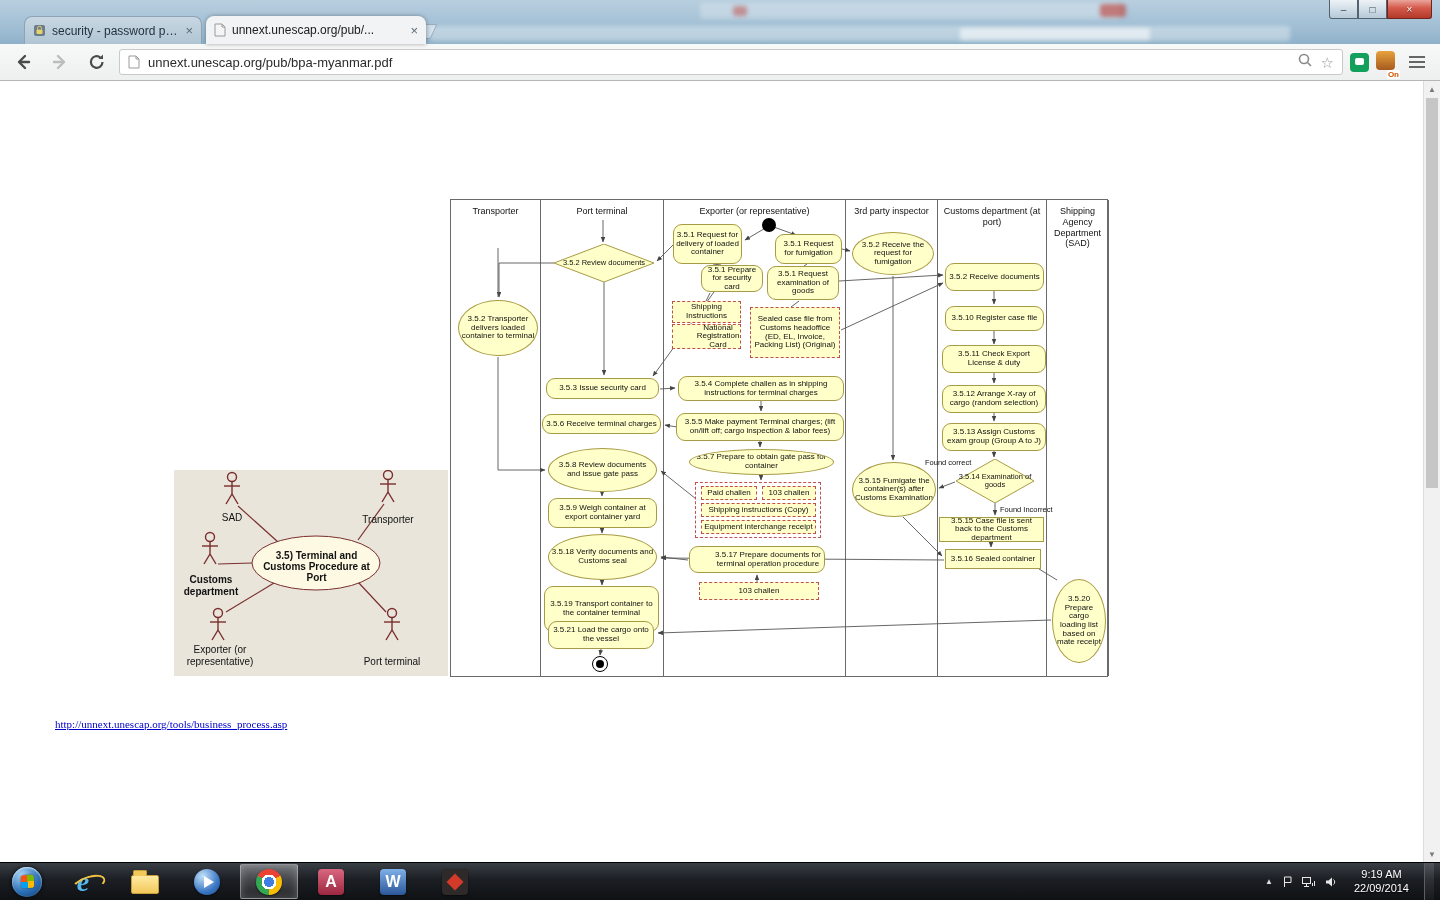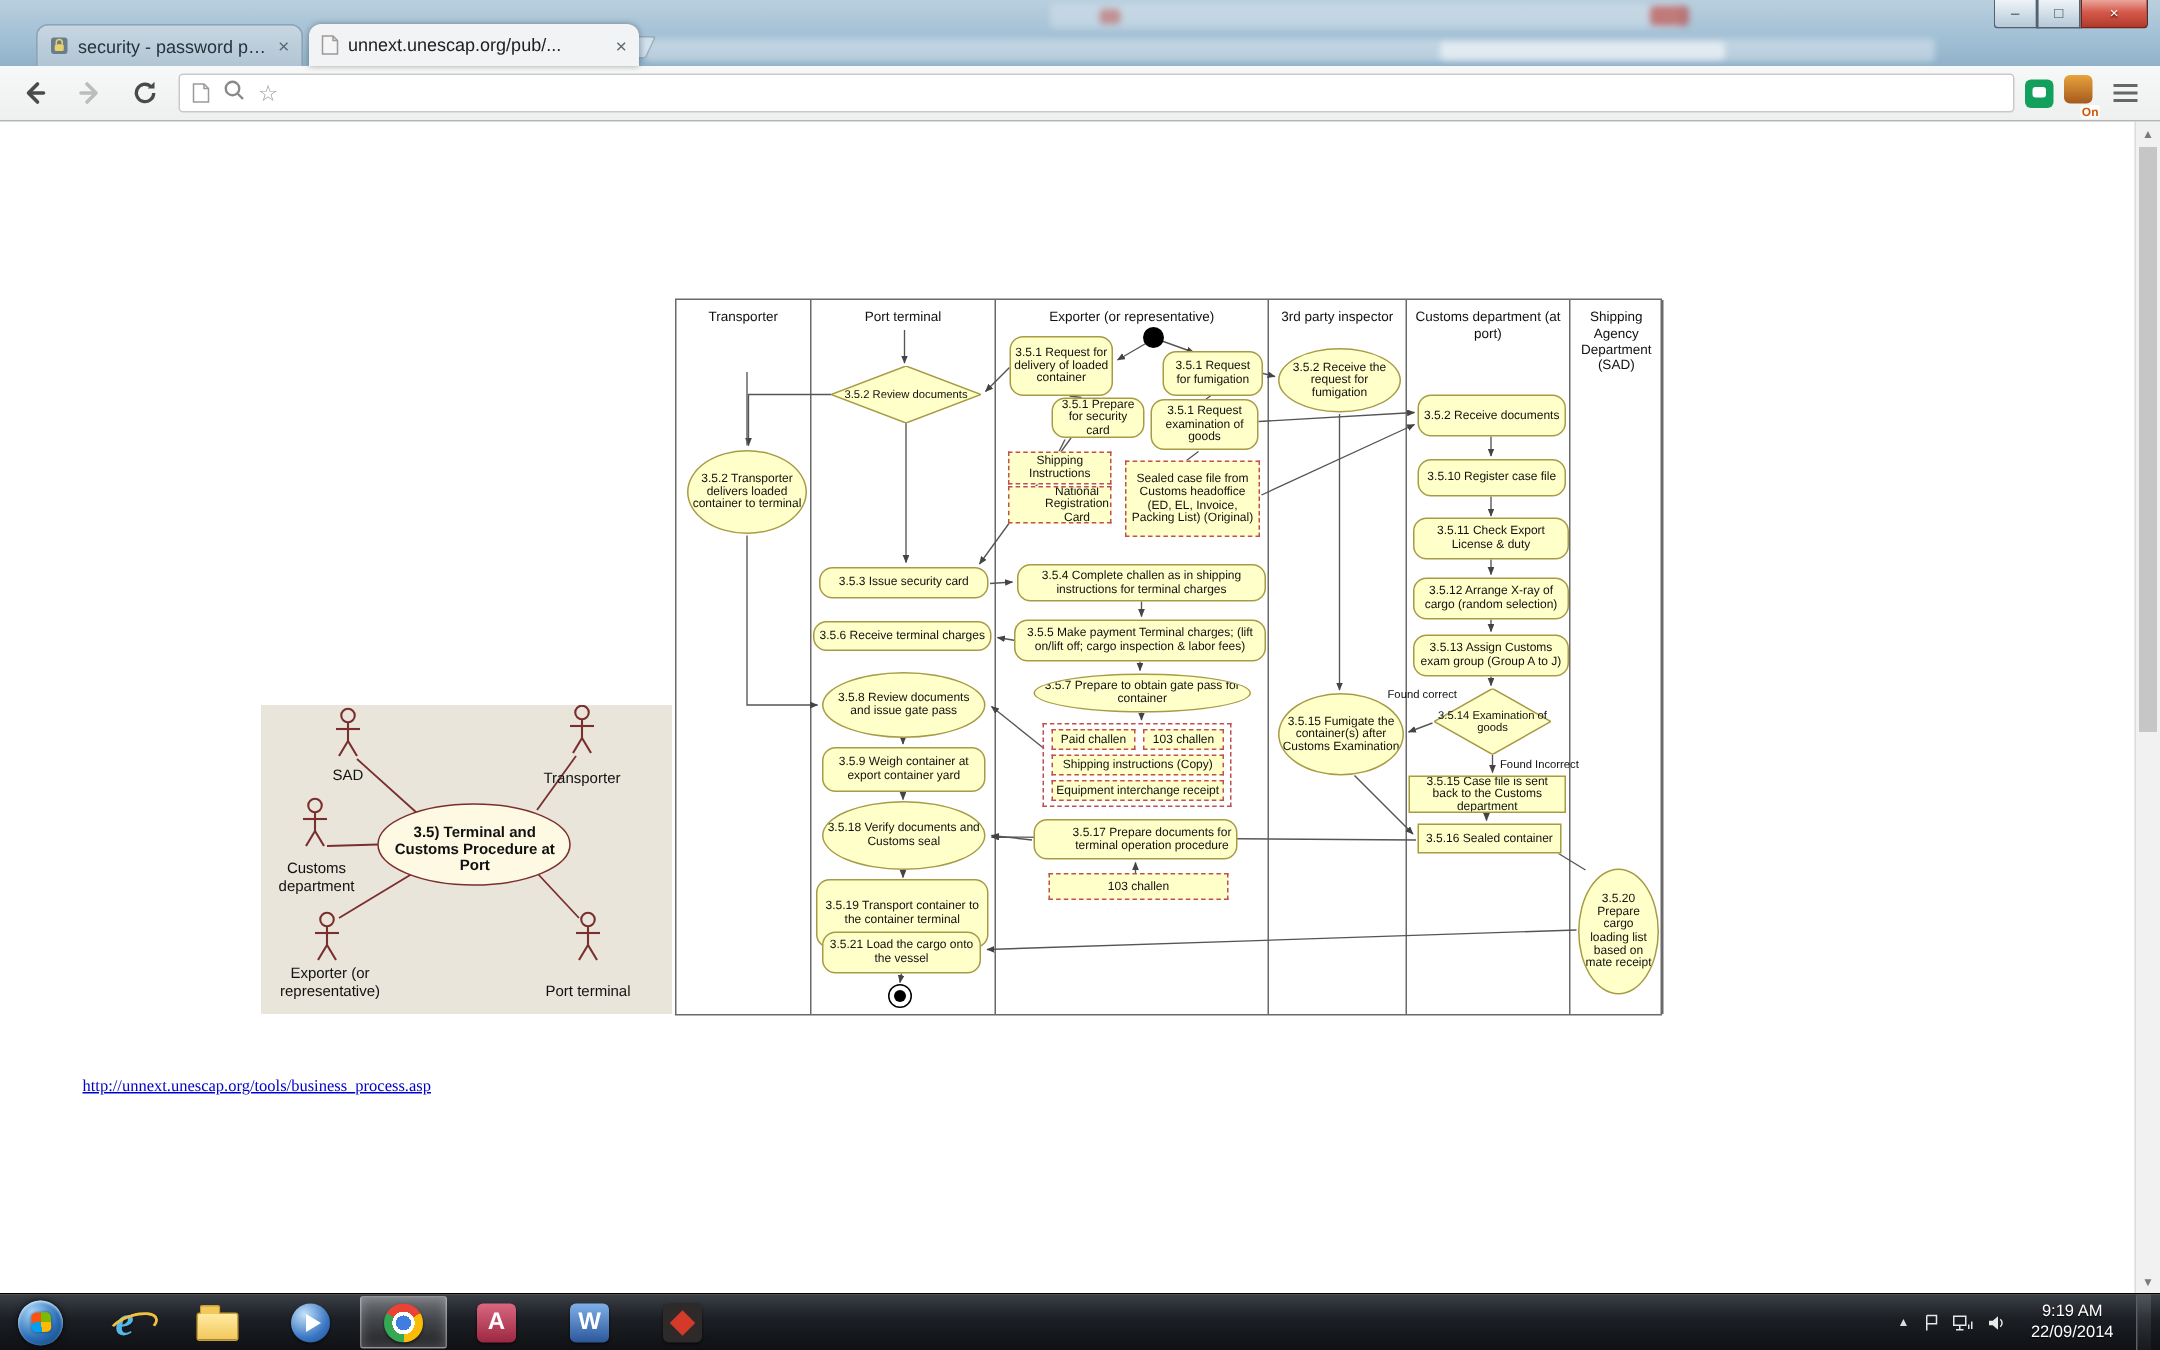--- a/index.html
+++ b/index.html
@@ -75,21 +75,21 @@
 .dec-svg{position:absolute;left:0;top:0;}
 .dec-text{position:relative;z-index:1;font-size:7.5px;}
 .dnode.label{background:none;border:none;padding:0;font-size:7.5px;justify-content:flex-start;text-align:left;overflow:visible;}
 
 
 .usecase{position:absolute;left:174px;top:389px;width:274px;height:206px;background:#e9e5da;}
 .uc-svg{position:absolute;left:0;top:0;}
 .uc-label{position:absolute;font-size:10px;line-height:1.15;text-align:center;color:#111;}
 .uc-sad{left:40px;top:42px;width:36px;}
 .uc-transporter{left:172px;top:44px;width:84px;}
-.uc-customs{left:2px;top:104px;width:70px;}
+.uc-customs{left:2px;top:104px;width:70px;font-weight:bold;}
 .uc-exporter{left:0px;top:174px;width:92px;}
 .uc-port{left:176px;top:186px;width:84px;}
 .uc-center{position:absolute;left:79px;top:80px;width:127px;font-size:10px;font-weight:600;text-align:center;color:#111;}
 
 
 .taskbar{position:absolute;bottom:0;left:0;right:0;height:38px;background:linear-gradient(#3a3f46,#1b1e23 45%,#0f1114);border-top:1px solid #000;display:flex;align-items:center;padding:0 2px;}
 .tb-btn{width:58px;height:35px;border:none;background:none;display:flex;align-items:center;justify-content:center;margin:0 2px;border-radius:2px;padding:0;}
 .tb-btn.active{background:linear-gradient(rgba(255,255,255,.28),rgba(255,255,255,.07));border:1px solid rgba(255,255,255,.4);box-shadow:inset 0 0 8px rgba(255,255,255,.25);}
 .tb-start{width:46px;}
 .orb{width:30px;height:30px;border-radius:50%;background:radial-gradient(circle at 32% 26%,#a6d4f5,#2a6db5 58%,#113a66);box-shadow:inset 0 1px 2px #d5ecff,0 0 4px rgba(0,0,0,.8);display:flex;align-items:center;justify-content:center;}
@@ -176,20 +176,21 @@
           <path d="M15 1.5 v4.5 h-4.5 z" fill="#4a4a4a"></path>
         </svg>
     </button>
     <div class="omnibox">
       <span class="favicon">
         <svg width="12" height="14">
             <path d="M1 1 h7 l3 3 v9 h-10 z" fill="#fff" stroke="#9a9a9a"></path>
             <path d="M8 1 v3 h3" fill="none" stroke="#9a9a9a"></path>
           </svg>
       </span>
+      <span class="url">unnext.unescap.org/pub/bpa-myanmar.pdf</span>
       <span>
         <svg width="16" height="16">
             <circle cx="7" cy="7" r="4.5" fill="none" stroke="#8a8a8a" stroke-width="1.6"></circle>
             <line x1="10.5" y1="10.5" x2="14" y2="14" stroke="#8a8a8a" stroke-width="1.6"></line>
           </svg>
       </span>
       <span class="star">☆</span>
     </div>
     <span class="ext ext-hangouts"></span>
     <span class="ext-wrap">

